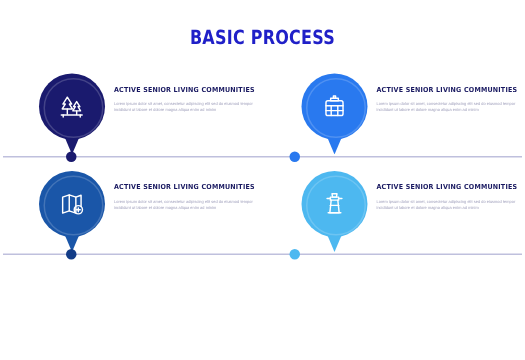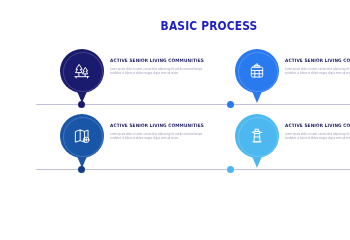--- a/index.html
+++ b/index.html
@@ -11,21 +11,20 @@
     width: 350px;
     height: 197px;
     overflow: hidden;
     font-family: "Liberation Sans", sans-serif;
     position: relative;
   }
   .slide {
     position: absolute;
     inset: 0;
     background: #ffffff;
-    margin-left: 34px;
   }
 
   
   .title {
     position: absolute;
     top: 18px;
     left: 0;
     width: 350px;
     text-align: center;
     font-family: "DejaVu Sans", sans-serif;

